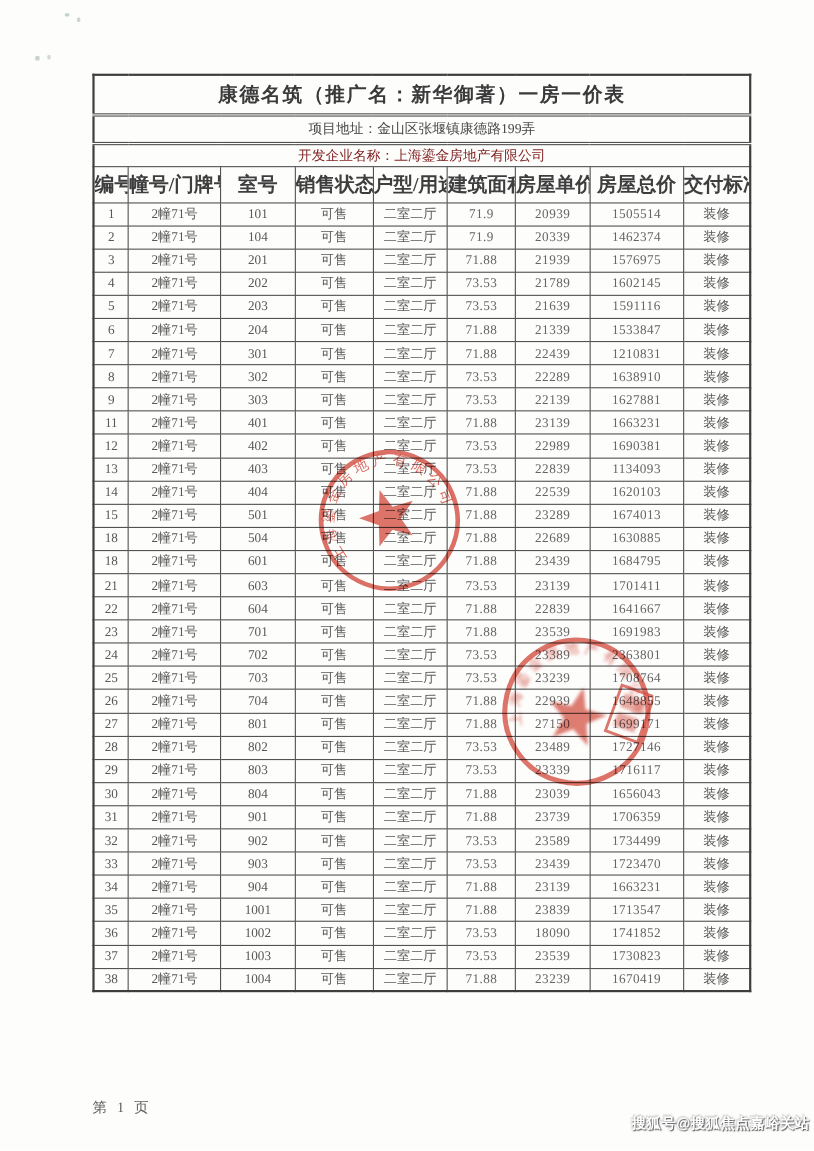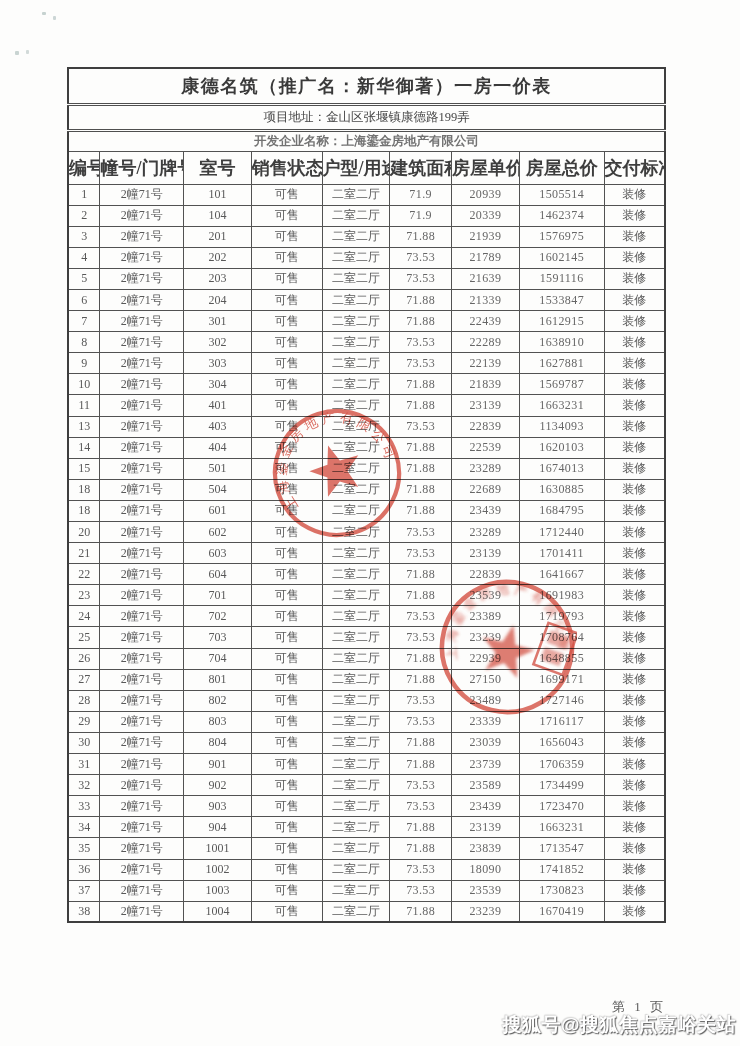--- a/index.html
+++ b/index.html
@@ -3,21 +3,21 @@
 <meta charset="utf-8">
 <style>
   * { margin:0; padding:0; box-sizing:border-box; }
   html,body { width:740px; height:1046px; }
   body {
     position:relative;
     background:#fdfdfc;
     font-family:"Liberation Serif","DejaVu Serif",serif;
     overflow:hidden;
   }
-  .page { position:absolute; inset:0; }
+  .page { position:absolute; inset:0;margin-left:17px; }
 
   
   .speck { position:absolute; border-radius:1px; }
 
   table.price-table {
     position:absolute; left:67px; top:67px; width:599px;
     border-collapse:collapse; table-layout:fixed;
     border:2px solid #3e3e3e;
     background:transparent;
   }
@@ -28,43 +28,43 @@
     overflow:hidden; white-space:nowrap;
   }
   tr.title-row td {
     height:36px; font-size:18px; font-weight:bold; color:#3a3a3a;
     letter-spacing:1.5px; border-bottom:3px double #4f4f4f;
   }
   tr.subtitle-row td {
     height:26px; font-size:12.5px; color:#474747;
     border-bottom:3px double #4f4f4f;
   }
-  tr.subtitle-row2 td { height:21px; font-size:12.5px; color:#737373;font-weight:bold; }
+  tr.subtitle-row2 td { height:21px; font-size:12.5px; color:#7f1d1d; }
   tr.header-row th {
     height:33px; font-size:18px; font-weight:bold; color:#3e3e3e;
   }
   tr.data-row td { height:21.1px; font-size:12px; color:#585858; }
   tr.data-row td.num { color:#666; letter-spacing:.4px; }
 
   .page-footer {
     position:absolute; left:67px; top:998px; width:599px;
-    text-align:right; font-size:13px; color:#5c5c5c; letter-spacing:3px;
+    text-align:left; font-size:13px; color:#5c5c5c; letter-spacing:3px;
   }
 
   .stamp {
     position:absolute; mix-blend-mode:multiply; opacity:.88;
     pointer-events:none;
   }
   #stamp-1 { left:269px; top:405px; }
   #stamp-2 { left:437px; top:577px; filter:blur(.3px); }
 
   .watermark {
     position:absolute; right:4px; top:1012px;
     font-family:"Liberation Sans","DejaVu Sans",sans-serif;
-    font-weight:bold; font-size:19px; letter-spacing:.5px;
+    font-weight:bold; font-size:13px; letter-spacing:.5px;
     color:#ffffff;
     text-shadow:1px 1px 1px #5e5e5e, -1px -1px 1px #d9d9d9, 0 0 2px #9a9a9a;
   }
 </style>
 </head>
 <body>
 
 <div class="page">
 
   <div class="speck" style="left:42px;top:12px;width:4px;height:3px;background:#c6d2d0;"></div>
@@ -172,21 +172,21 @@
           <td>装修</td>
         </tr>
         <tr class="data-row">
           <td>7</td>
           <td>2幢71号</td>
           <td>301</td>
           <td>可售</td>
           <td>二室二厅</td>
           <td class="num">71.88</td>
           <td class="num">22439</td>
-          <td class="num">1612915</td>
+          <td class="num">1210831</td>
           <td>装修</td>
         </tr>
         <tr class="data-row">
           <td>8</td>
           <td>2幢71号</td>
           <td>302</td>
           <td>可售</td>
           <td>二室二厅</td>
           <td class="num">73.53</td>
           <td class="num">22289</td>
@@ -198,42 +198,42 @@
           <td>2幢71号</td>
           <td>303</td>
           <td>可售</td>
           <td>二室二厅</td>
           <td class="num">73.53</td>
           <td class="num">22139</td>
           <td class="num">1627881</td>
           <td>装修</td>
         </tr>
         <tr class="data-row">
-          <td>10</td>
-          <td>2幢71号</td>
-          <td>304</td>
-          <td>可售</td>
-          <td>二室二厅</td>
-          <td class="num">71.88</td>
-          <td class="num">21839</td>
-          <td class="num">1569787</td>
-          <td>装修</td>
-        </tr>
-        <tr class="data-row">
           <td>11</td>
           <td>2幢71号</td>
           <td>401</td>
           <td>可售</td>
           <td>二室二厅</td>
           <td class="num">71.88</td>
           <td class="num">23139</td>
           <td class="num">1663231</td>
           <td>装修</td>
         </tr>
         <tr class="data-row">
+          <td>12</td>
+          <td>2幢71号</td>
+          <td>402</td>
+          <td>可售</td>
+          <td>二室二厅</td>
+          <td class="num">73.53</td>
+          <td class="num">22989</td>
+          <td class="num">1690381</td>
+          <td>装修</td>
+        </tr>
+        <tr class="data-row">
           <td>13</td>
           <td>2幢71号</td>
           <td>403</td>
           <td>可售</td>
           <td>二室二厅</td>
           <td class="num">73.53</td>
           <td class="num">22839</td>
           <td class="num">1134093</td>
           <td>装修</td>
         </tr>
@@ -275,31 +275,20 @@
           <td>2幢71号</td>
           <td>601</td>
           <td>可售</td>
           <td>二室二厅</td>
           <td class="num">71.88</td>
           <td class="num">23439</td>
           <td class="num">1684795</td>
           <td>装修</td>
         </tr>
         <tr class="data-row">
-          <td>20</td>
-          <td>2幢71号</td>
-          <td>602</td>
-          <td>可售</td>
-          <td>二室二厅</td>
-          <td class="num">73.53</td>
-          <td class="num">23289</td>
-          <td class="num">1712440</td>
-          <td>装修</td>
-        </tr>
-        <tr class="data-row">
           <td>21</td>
           <td>2幢71号</td>
           <td>603</td>
           <td>可售</td>
           <td>二室二厅</td>
           <td class="num">73.53</td>
           <td class="num">23139</td>
           <td class="num">1701411</td>
           <td>装修</td>
         </tr>
@@ -326,21 +315,21 @@
           <td>装修</td>
         </tr>
         <tr class="data-row">
           <td>24</td>
           <td>2幢71号</td>
           <td>702</td>
           <td>可售</td>
           <td>二室二厅</td>
           <td class="num">73.53</td>
           <td class="num">23389</td>
-          <td class="num">1719793</td>
+          <td class="num">2363801</td>
           <td>装修</td>
         </tr>
         <tr class="data-row">
           <td>25</td>
           <td>2幢71号</td>
           <td>703</td>
           <td>可售</td>
           <td>二室二厅</td>
           <td class="num">73.53</td>
           <td class="num">23239</td>

